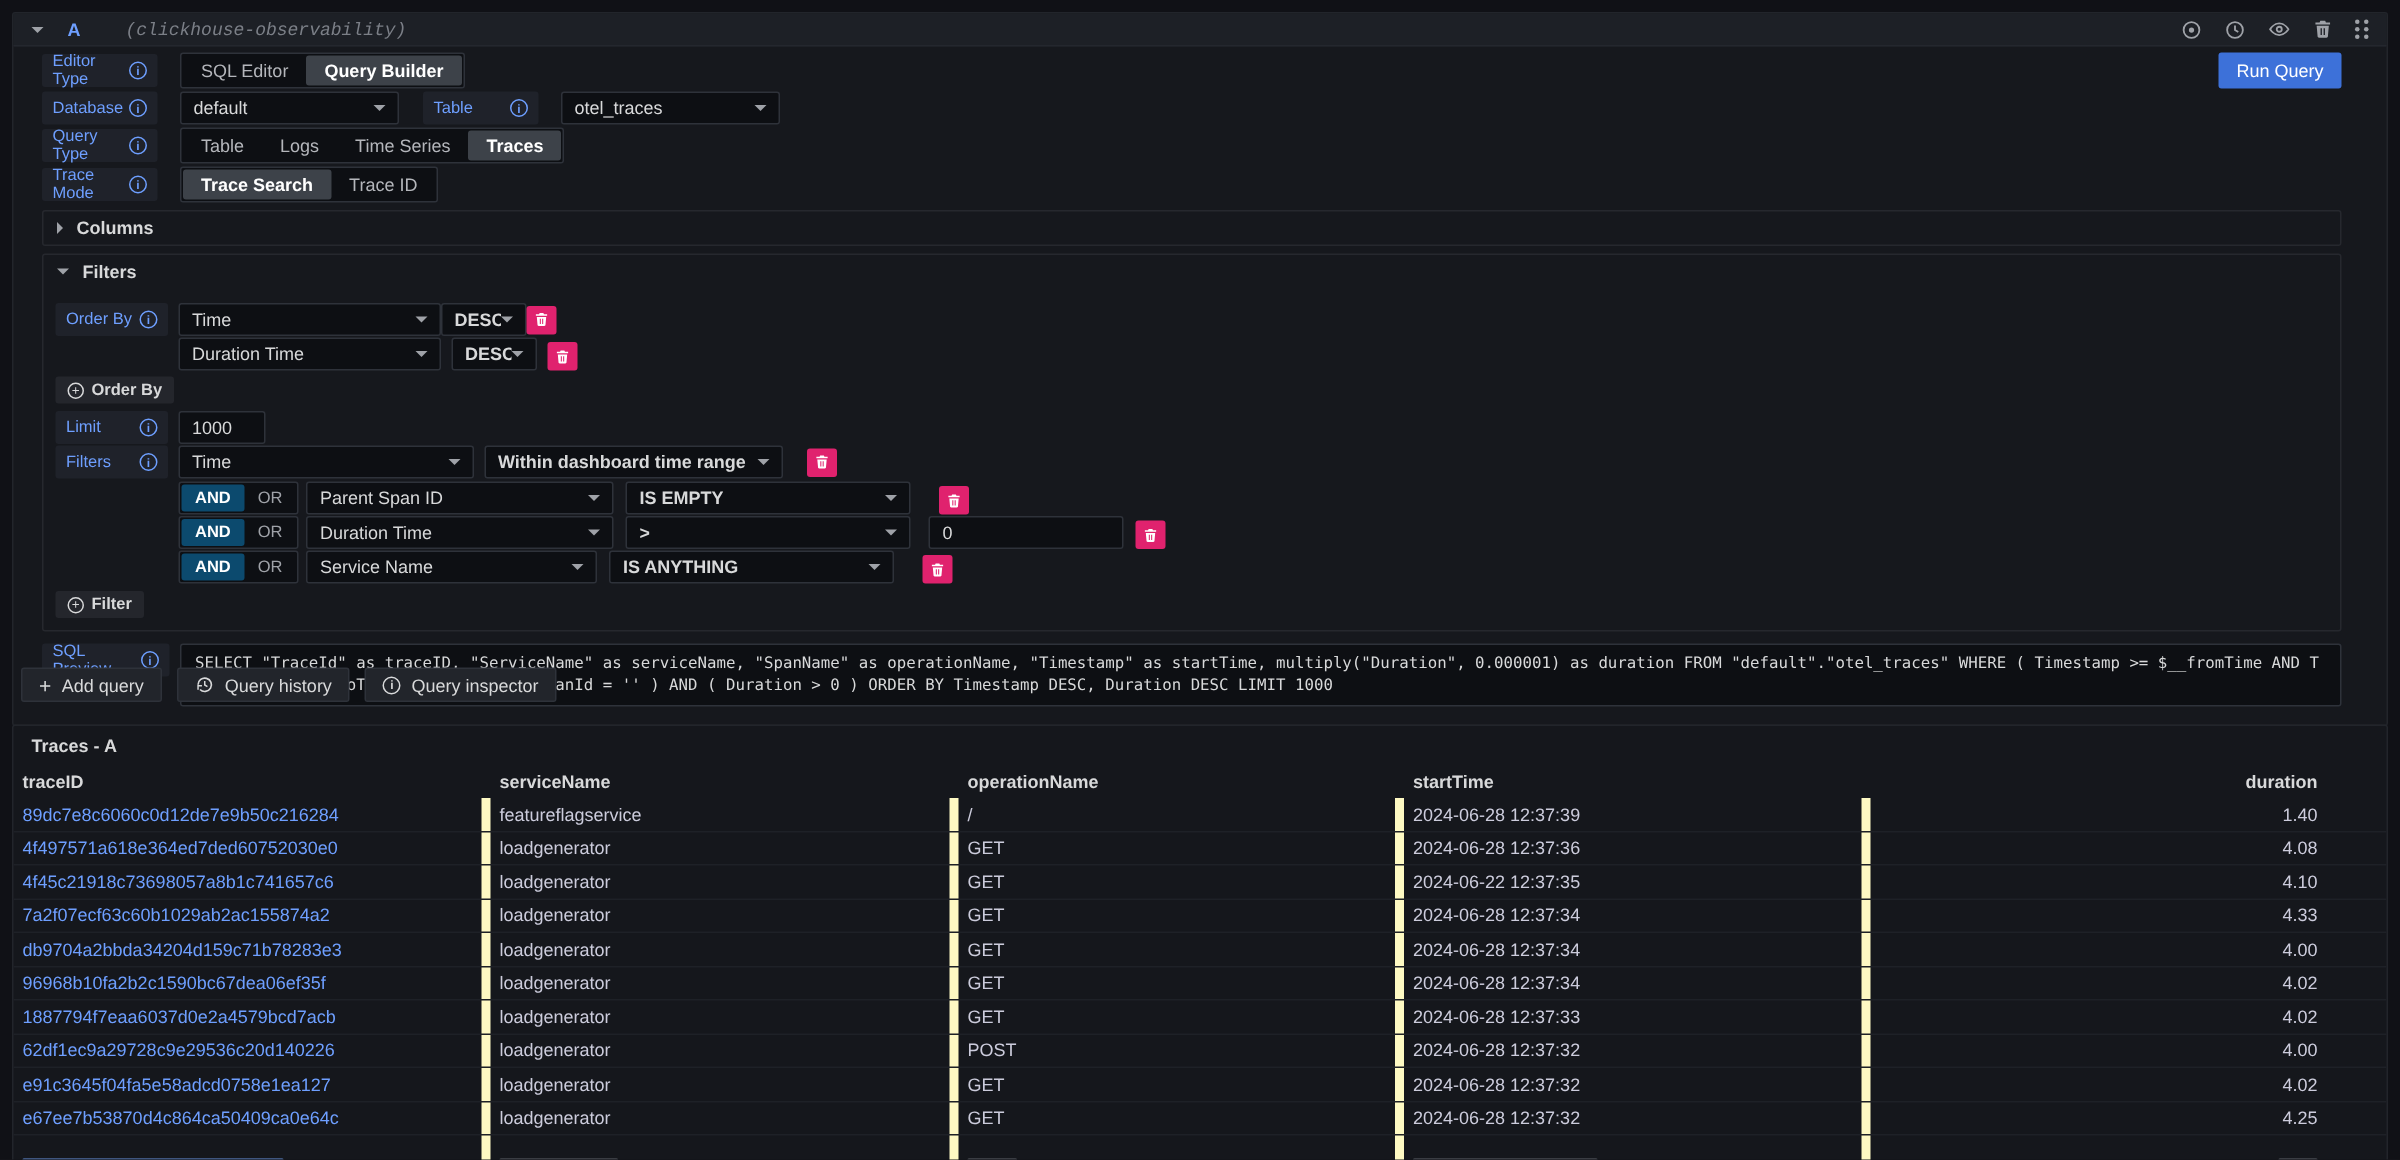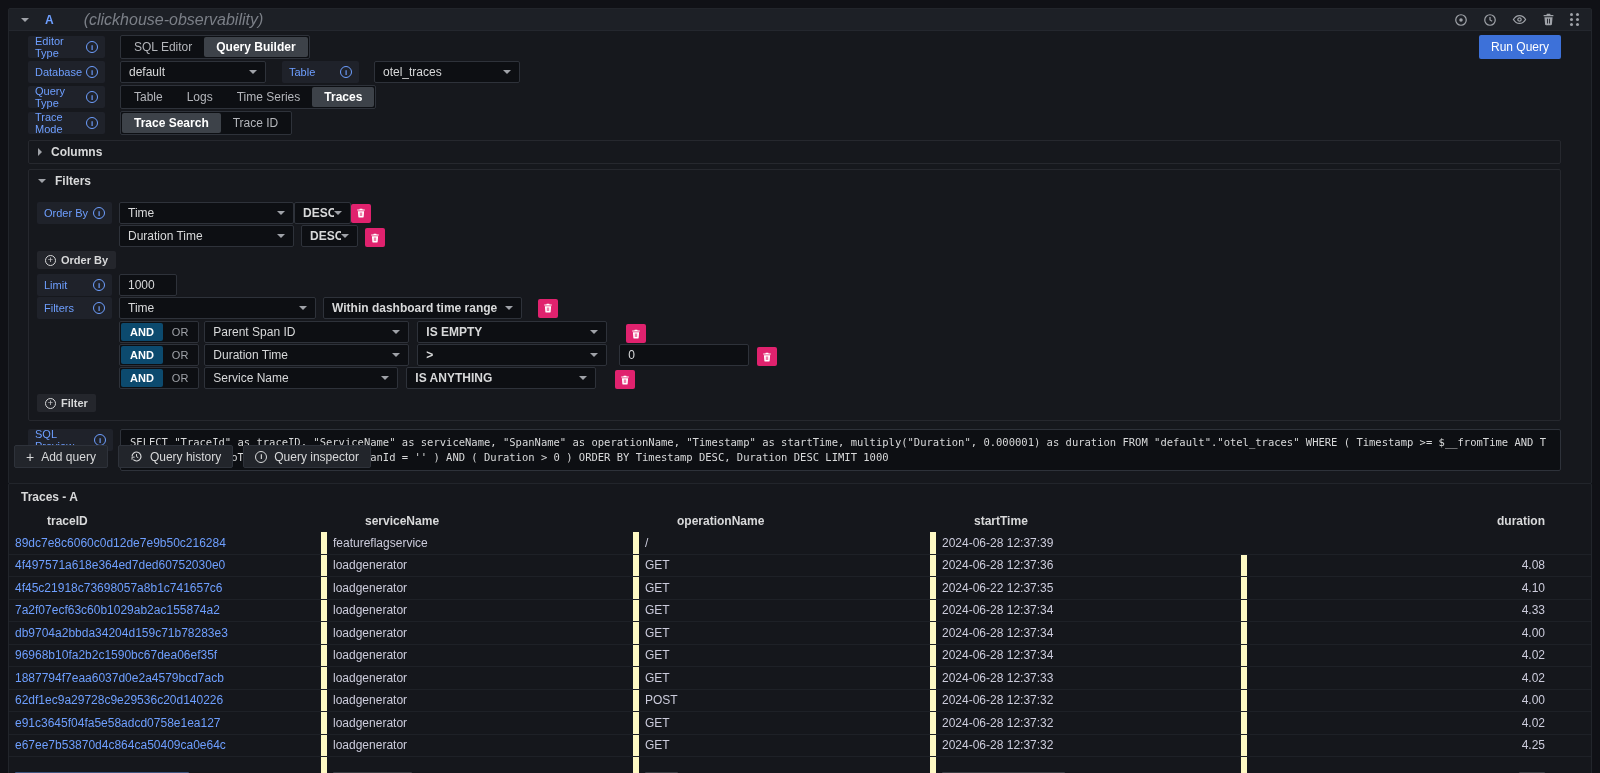--- a/index.html
+++ b/index.html
@@ -16,21 +16,21 @@
     position:absolute; left:8px; top:8px; width:1584px;
     background:#16181d; border:1px solid #22252b; border-radius:2px;
   }
   .q-header{
     height:22px; background:#1d2026; display:flex; align-items:center;
     padding:0 12px; gap:8px; border-bottom:1px solid #24272e;
   }
   .caret-down{ width:0;height:0;border-left:4px solid transparent;border-right:4px solid transparent;border-top:4px solid #9fa2a8; }
   .caret-right{ width:0;height:0;border-top:4px solid transparent;border-bottom:4px solid transparent;border-left:4px solid #9fa2a8; }
   .refid{ color:#6e9fff; font-weight:700; font-size:12px; margin-left:8px; }
-  .ds-name{ color:#7b7f87; font-style:italic; font-size:16px; margin-left:22px; }
+  .ds-name{ color:#7b7f87; font-style:italic; font-size:12px; margin-left:22px;font-family:Liberation Mono, monospace; }
   .q-header-icons{ margin-left:auto; display:flex; align-items:center; gap:15px; color:#9fa2a8; }
   .q-header-icons svg{ display:block; }
   .drag-dots{ width:9px; height:13px; position:relative; }
   .drag-dots i{ position:absolute; width:3px;height:3px;border-radius:50%;background:#9fa2a8;
     box-shadow:6px 0 0 #9fa2a8, 0 5px 0 #9fa2a8, 6px 5px 0 #9fa2a8, 0 10px 0 #9fa2a8, 6px 10px 0 #9fa2a8; }
   .q-body{ padding:4px 0 12px 19px; position:relative; }
   .erow{ display:flex; align-items:center; gap:15px; margin-bottom:2px; }
   .chip{
     width:77px; height:22px; background:#1f222a; border-radius:2px;
     display:flex; align-items:center; justify-content:space-between;
@@ -98,21 +98,21 @@
   .sec-btn svg{ display:block; }
   .info-gray{ width:12px;height:12px;border:1px solid #d8d9da;border-radius:50%; font-size:8px;font-weight:700; display:flex;align-items:center;justify-content:center;font-style:normal; }
   
   .table-panel{
     position:absolute; left:8px; top:483px; width:1584px; height:310px;
     background:#15171c; border:1px solid #22252b; border-radius:2px;
   }
   .tp-title{ height:26px; display:flex; align-items:center; padding:0 12px; font-size:12px; font-weight:600; color:#d8d9da; }
   .tgrid{ width:100%; }
   .tr{ display:grid; grid-template-columns:318px 312px 297px 311px 1fr; height:22.5px; align-items:center; border-bottom:1px solid #1e2127; }
-  .tr.head{ border-bottom:none; height:22px;margin-left:32px; }
+  .tr.head{ border-bottom:none; height:22px; }
   .td{ padding:0 6px; font-size:12px; color:#ccccdc; white-space:nowrap; overflow:hidden; height:100%; display:flex; align-items:center; }
   .tr:not(.head) .td{ border-right:6px solid #fef9c3; }
   .tr:not(.head) .td:last-child{ border-right:none; }
   .td.num{ justify-content:flex-end; padding-right:46px; }
   .tr.head .td{ font-weight:700; color:#d8d9da; }
   .trace-link{ color:#6e9fff; text-decoration:none; }
   .tr.partial .sliver{ height:5px; border-radius:1px; background:#3a3d43; margin-top:14px; }
   .tr.partial .sliver.blue{ background:#3f567f; }
 </style>
 </head>
@@ -398,20 +398,21 @@
       <div class="td num">duration</div>
     </div>
     <div id="table-body">
         <div class="tr">
           <div class="td">
             <a class="trace-link" href="#">89dc7e8c6060c0d12de7e9b50c216284</a>
           </div>
           <div class="td">featureflagservice</div>
           <div class="td">/</div>
           <div class="td">2024-06-28 12:37:39</div>
+          <div class="td num">1.40</div>
         </div>
         <div class="tr">
           <div class="td">
             <a class="trace-link" href="#">4f497571a618e364ed7ded60752030e0</a>
           </div>
           <div class="td">loadgenerator</div>
           <div class="td">GET</div>
           <div class="td">2024-06-28 12:37:36</div>
           <div class="td num">4.08</div>
         </div>

